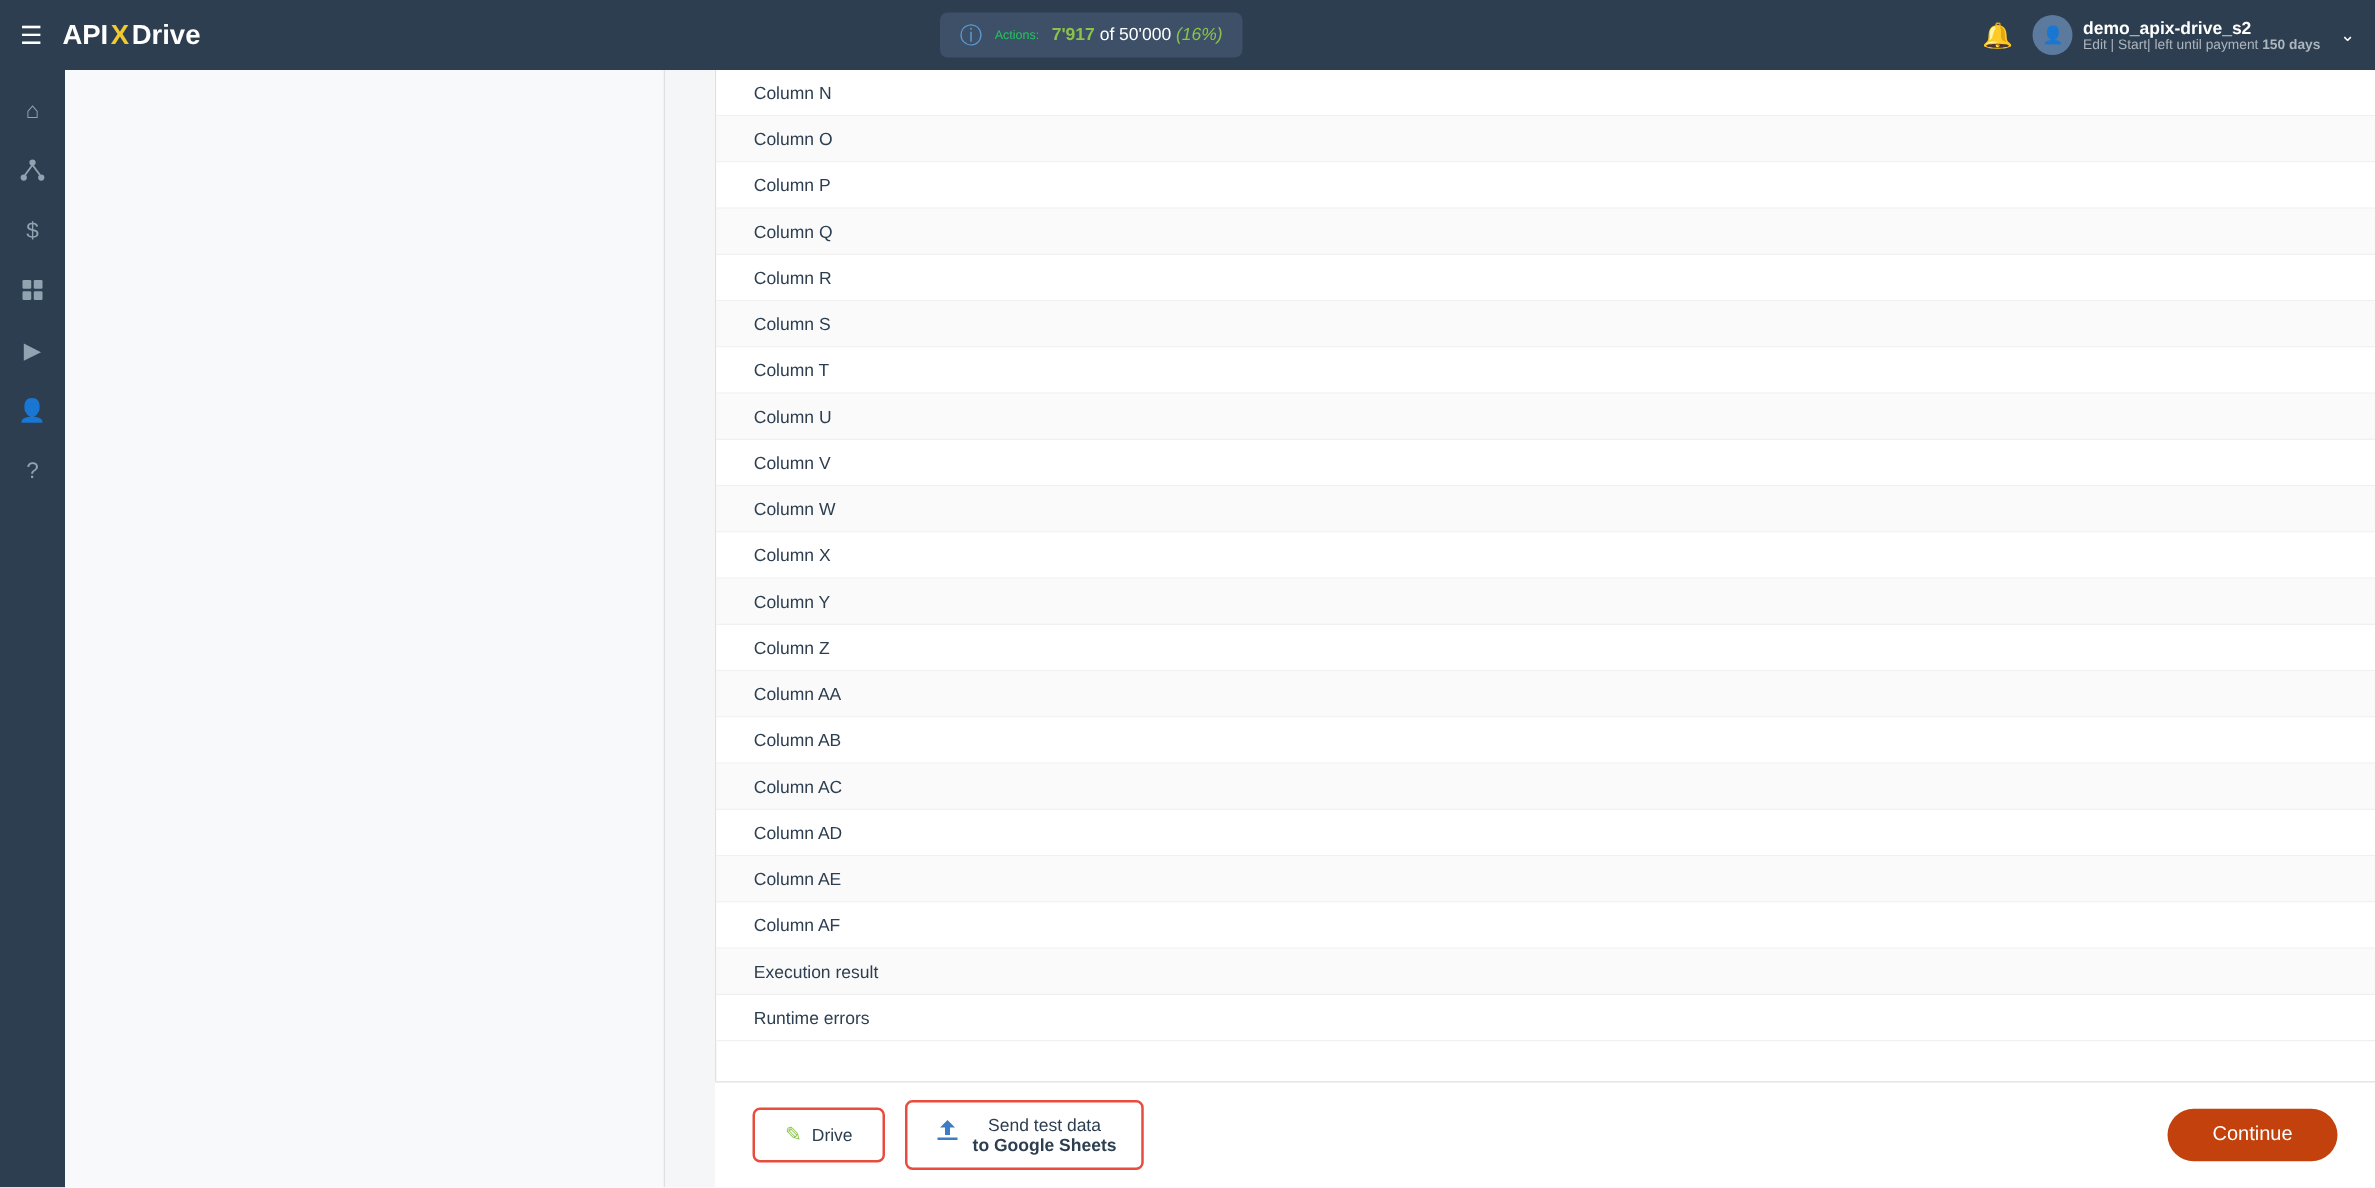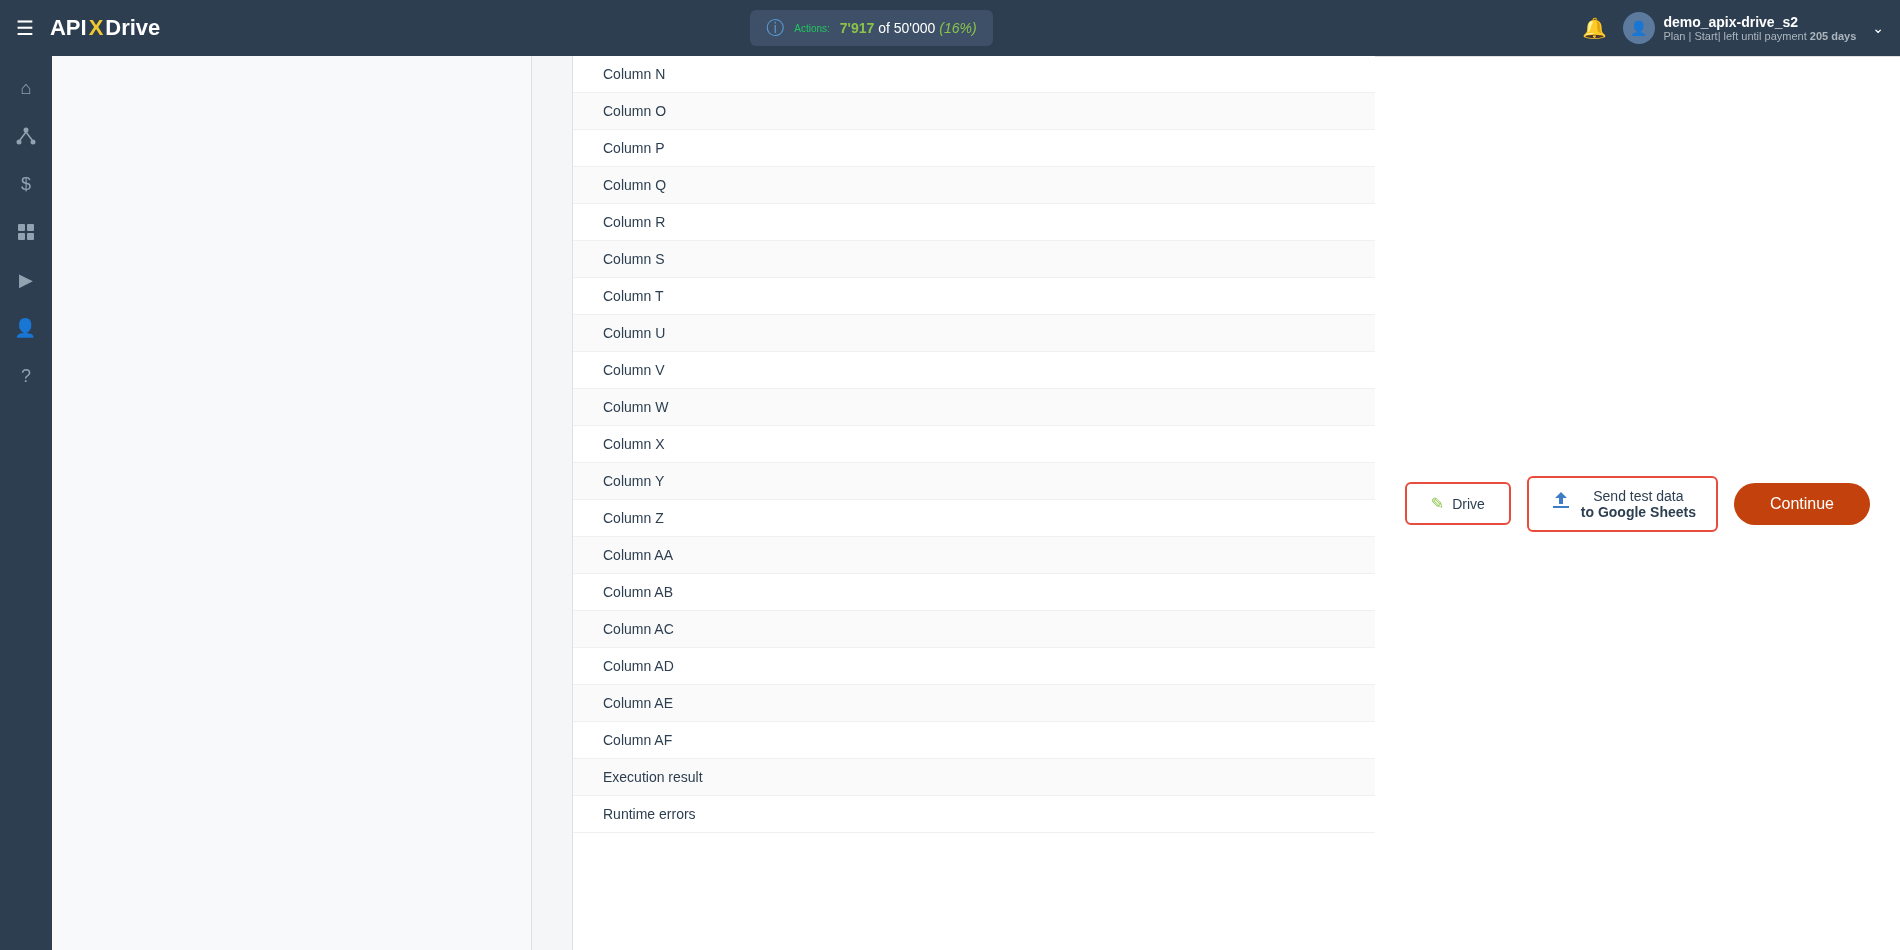--- a/index.html
+++ b/index.html
@@ -175,24 +175,24 @@
     </div>
   </div>
 
   <div class="header-right">
     <span class="bell-icon">🔔</span>
     <div class="user-info">
       <div class="avatar">👤</div>
       <div class="user-details">
         <div class="user-name">demo_apix-drive_s2</div>
         <div class="user-plan">
-          <span>Plan</span> |
+          <span>Edit</span> |
           <span>Start</span>|
           <span>left until payment</span>
-          <strong>205 days</strong>
+          <strong>150 days</strong>
         </div>
       </div>
     </div>
     <span class="chevron-down">⌄</span>
   </div>
 </div>
 
 <div class="layout">
 
   <div class="sidebar">
@@ -218,21 +218,21 @@
     <div class="sidebar-item">▶</div>
     <div class="sidebar-item">👤</div>
     <div class="sidebar-item">?</div>
   </div>
 
   <div class="main">
     <div class="layout" style="flex:1; overflow:hidden;">
 
       <div class="left-panel"></div>
 
-      <div style="flex:1; display:flex; overflow:hidden;padding-left:40px;">
+      <div style="flex:1; display:flex; flex-direction:column; overflow:hidden;padding-left:40px;">
         <div class="content-area" id="column-list-area">
         <div class="column-item">Column N</div>
             <div class="column-item">Column O</div>
             <div class="column-item">Column P</div>
             <div class="column-item">Column Q</div>
             <div class="column-item">Column R</div>
             <div class="column-item">Column S</div>
             <div class="column-item">Column T</div>
             <div class="column-item">Column U</div>
             <div class="column-item">Column V</div>

